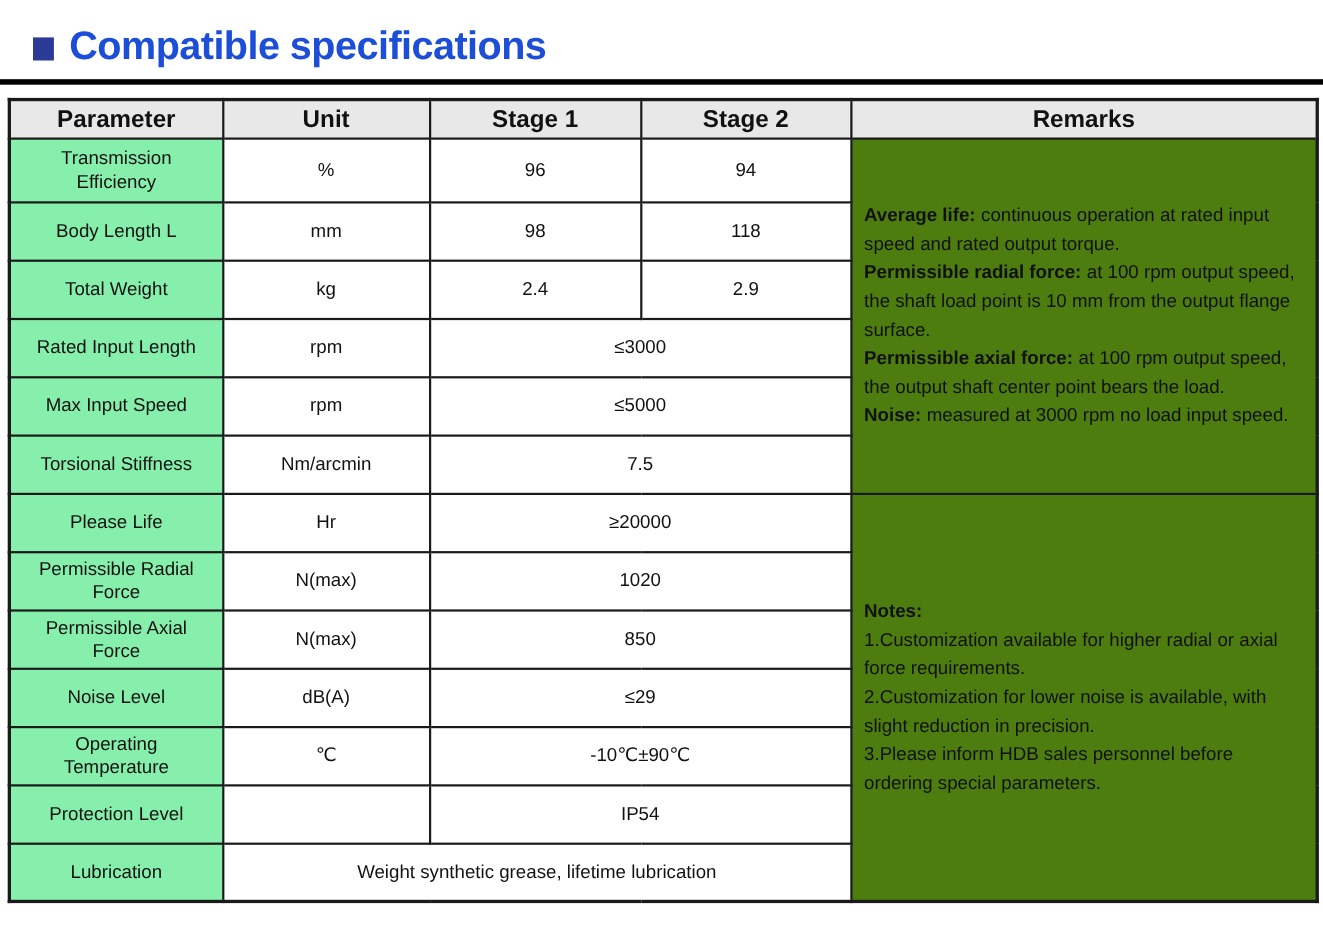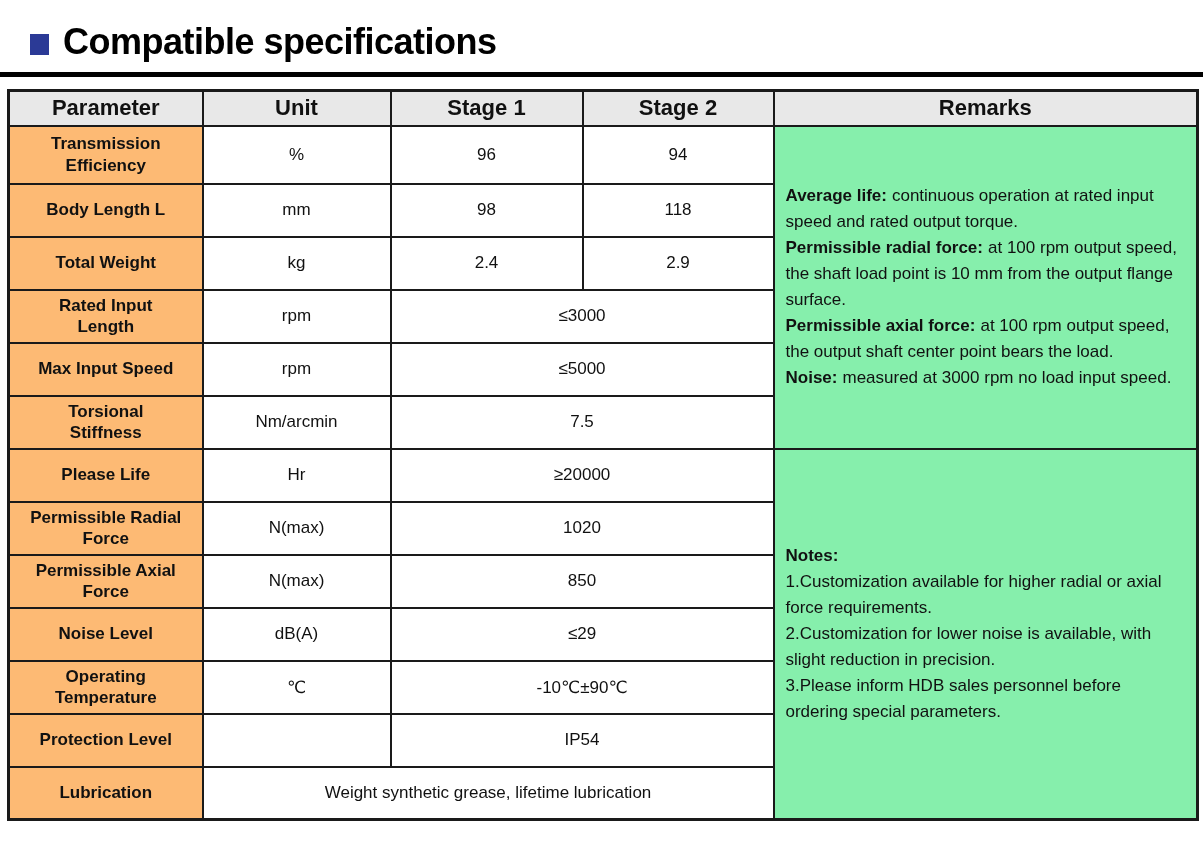--- a/index.html
+++ b/index.html
@@ -22,21 +22,21 @@
   .bullet {
     width: 19px; height: 21px;
     background: #2b3a96;
     display: inline-block;
     margin-top: 4px;
   }
   h1.page-title {
     font-size: 36px;
     font-weight: bold;
     letter-spacing: -0.5px;
-    color: #000000;
+    color: #1d4ed8;
     line-height: 1;
   }
   .rule {
     margin-top: 12px;
     width: 1203px;
     height: 5px;
     background: #000000;
   }
 
   
@@ -63,32 +63,32 @@
   thead tr { height: 35px; }
   tbody tr { height: 53px; }
   tbody tr:first-child { height: 58px; }
 
   th {
     background: #e8e8e8;
     font-weight: bold;
     font-size: 22px;
   }
   td.param {
-    background: #fdba74;
-    font-weight: bold;
+    background: #86efac;
+    font-weight: normal;
     line-height: 1.25;
     padding: 2px 20px;
   }
 
   td.remarks {
     text-align: left;
     padding: 10px 10px 10px 11px;
     line-height: 26px;
     font-size: 17px;
-    background: #86efac;
+    background: #4d7c0f;
   }
   .seg b { margin-right: 5px; }
   .note-item { }
 </style>
 </head>
 <body>
 
 <div class="page">
 
   <div class="title-row">

